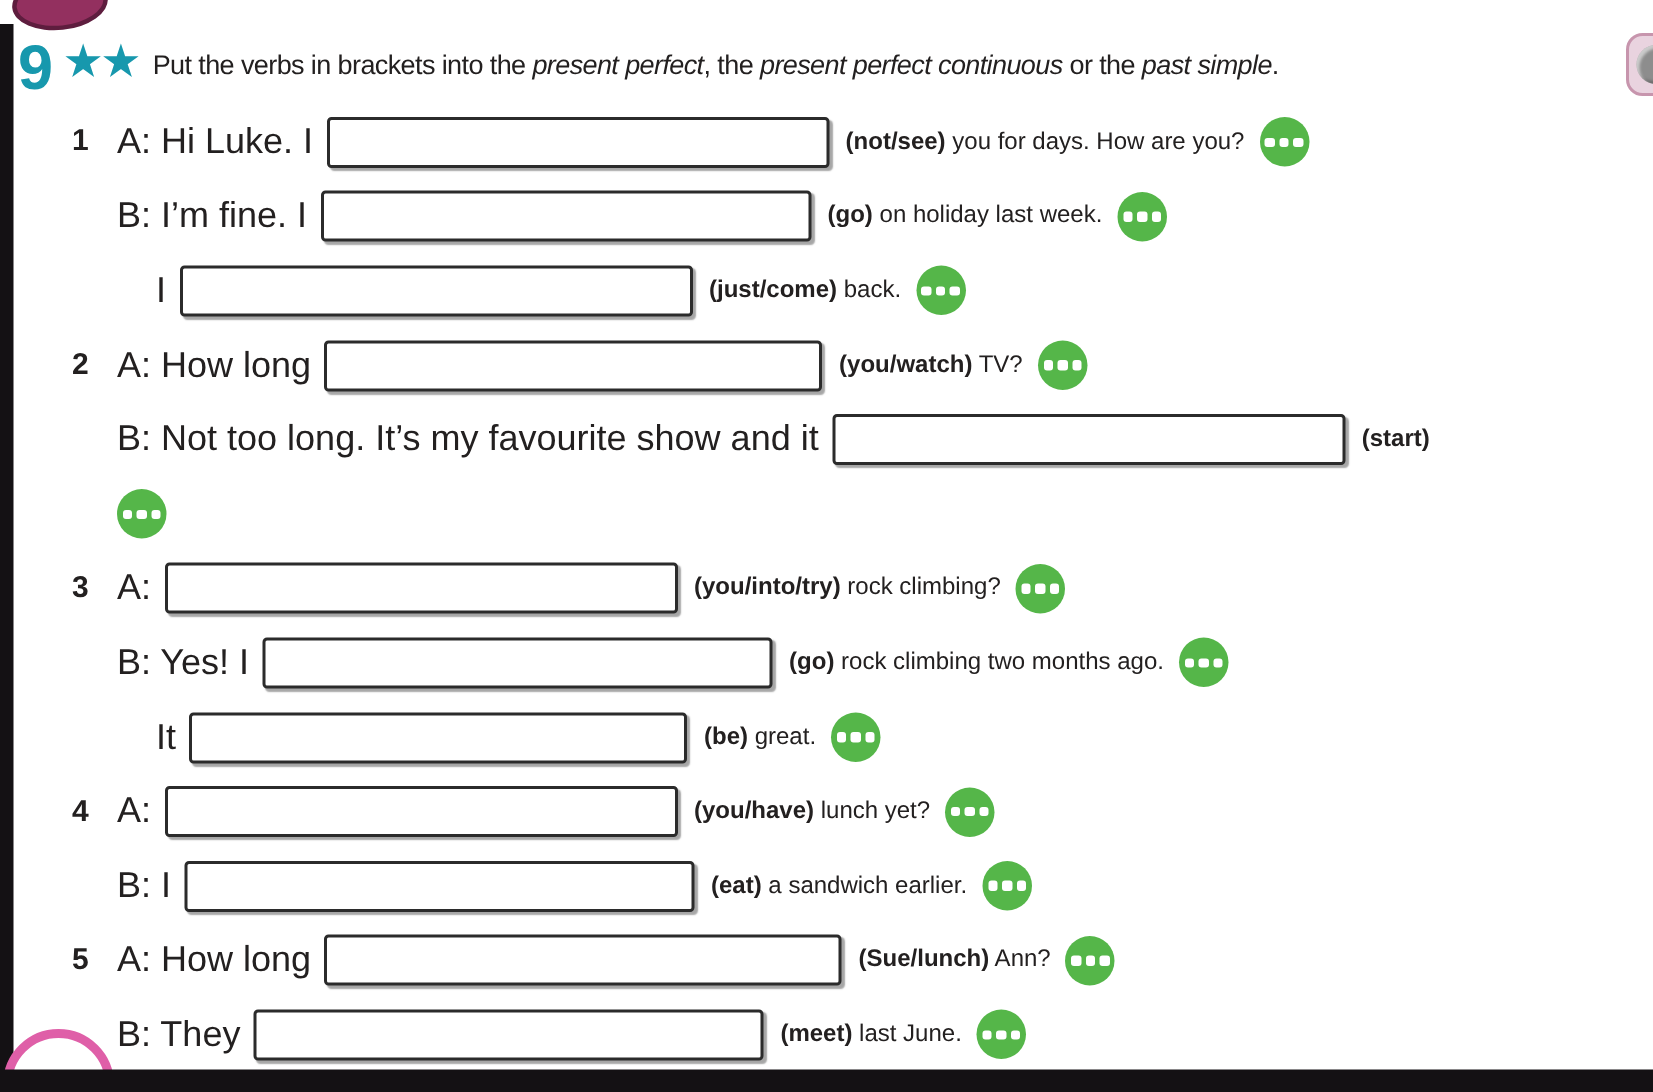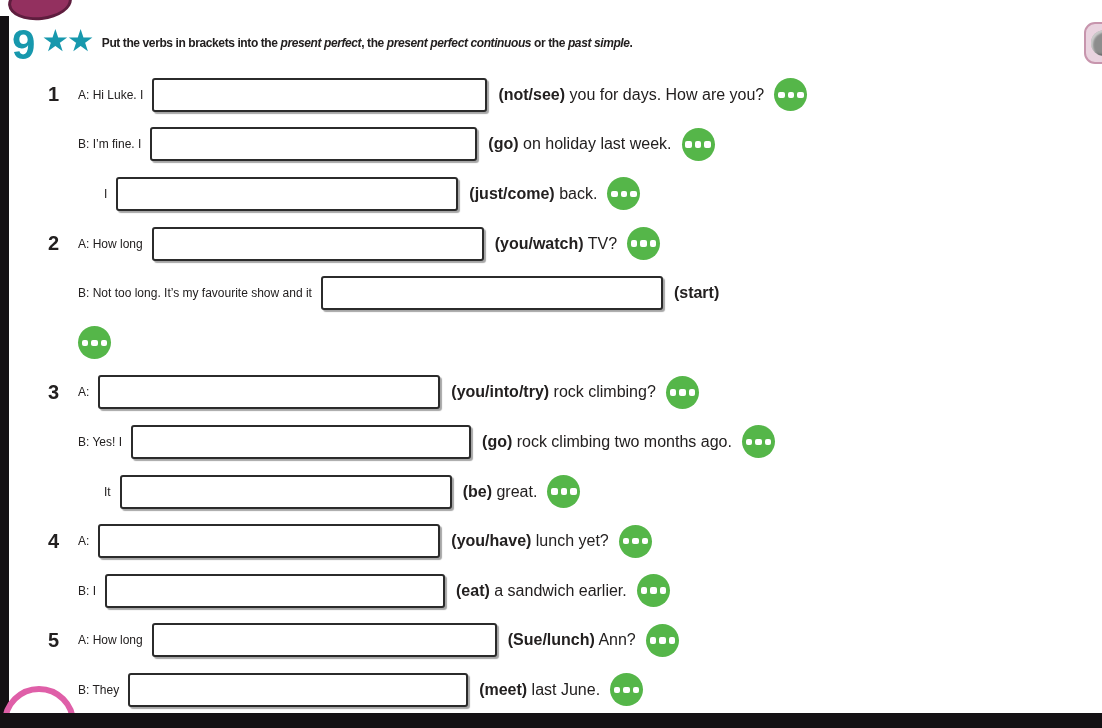--- a/index.html
+++ b/index.html
@@ -40,29 +40,29 @@
   }
   .ex-num{
     color:#1798ad;font-weight:bold;font-size:42px;line-height:1;
     margin-right:8px;
   }
   .stars{
     color:#1798ad;font-size:27px;font-weight:bold;letter-spacing:1px;
     margin-right:8px;position:relative;top:-4px;
   }
   .instruction{
-    font-weight:bold;font-size:12px;letter-spacing:-0.4px;position:relative;top:-2px;
+    font-weight:normal;font-size:18px;letter-spacing:-0.4px;position:relative;top:-2px;
   }
   .instruction em{font-style:italic;}
 
   
   .rows{position:absolute;left:48px;top:70px;right:0;z-index:3;}
   .row{height:49.6px;display:flex;align-items:center;white-space:nowrap;}
   .num{width:30px;font-weight:bold;font-size:20px;flex:0 0 30px;}
-  .pre{font-size:12px;margin-right:9px;}
+  .pre{font-size:24px;margin-right:9px;}
   .pre.indent{margin-left:26px;}
   .answer{
     height:34px;flex:0 0 auto;
     border:2px solid #2b2b2b;border-radius:3px;background:#ffffff;
     box-shadow:2px 2px 1px rgba(0,0,0,.35);
     font-size:18px;font-family:"Liberation Sans", sans-serif;
     padding:0 8px;margin-right:11px;outline:none;box-sizing:border-box;
   }
   .post{font-size:16px;margin-right:10px;}
   .post .b{font-weight:bold;}

